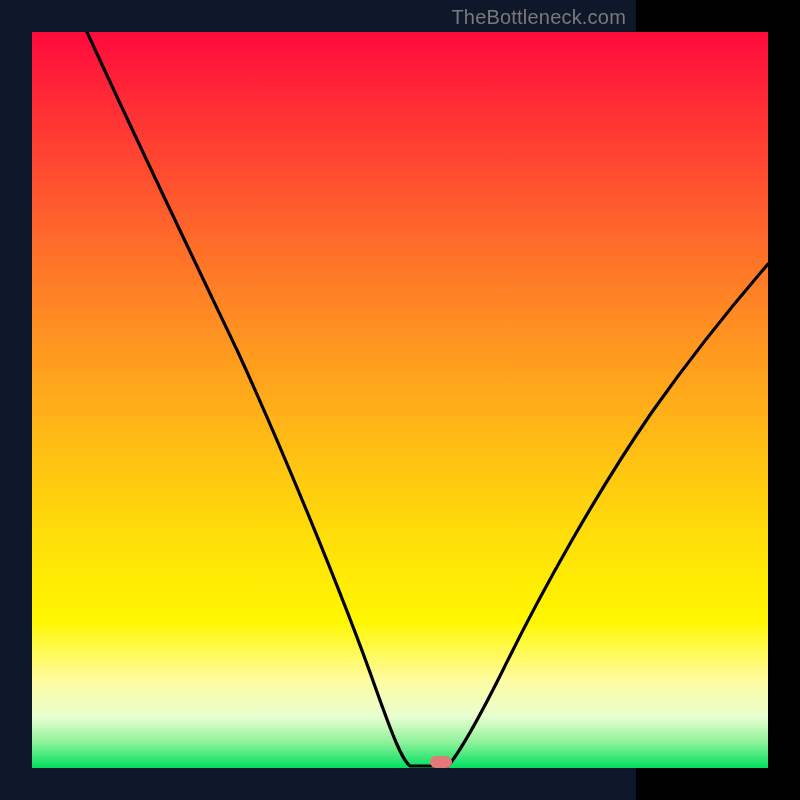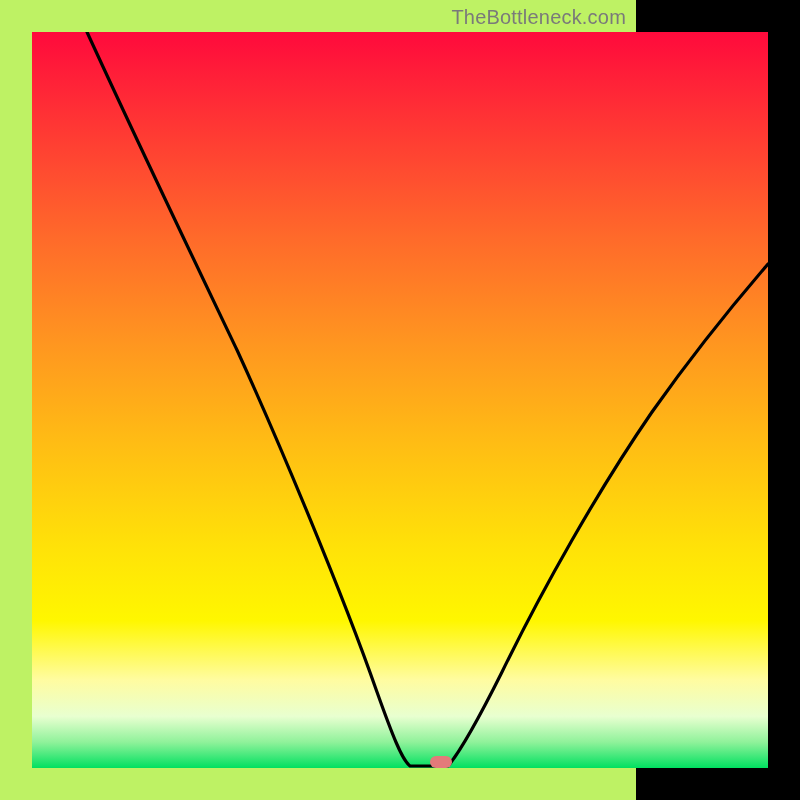--- a/index.html
+++ b/index.html
@@ -8,21 +8,21 @@
     width: 800px;
     height: 800px;
     background: #000;
     overflow: hidden;
     font-family: Arial, Helvetica, sans-serif;
   }
   .frame {
     position: relative;
     width: 636px;
     height: 800px;
-    background: #bef264;
+    background: #0f172a;
   }
   .plot {
     position: absolute;
     left: 32px;
     top: 32px;
     width: 736px;
     height: 736px;
     background: linear-gradient(to bottom,
       #ff0a3c 0%,
       #ff3b33 14%,

